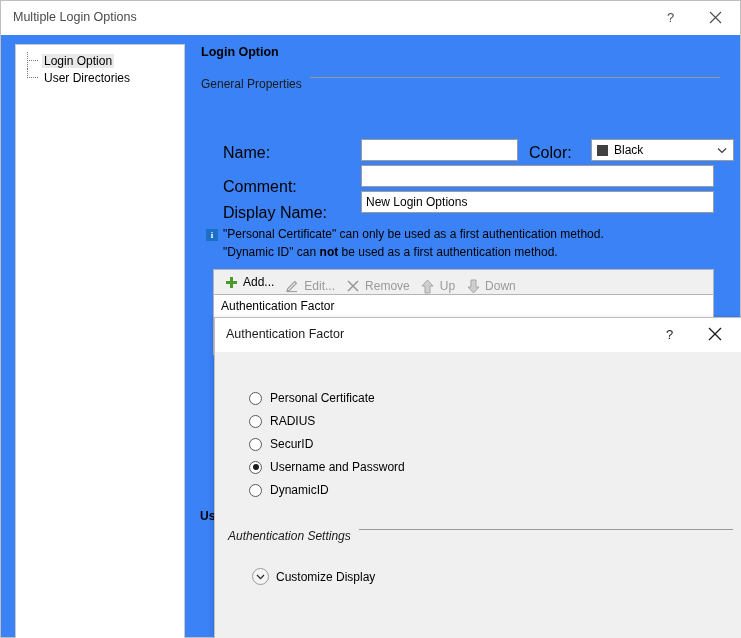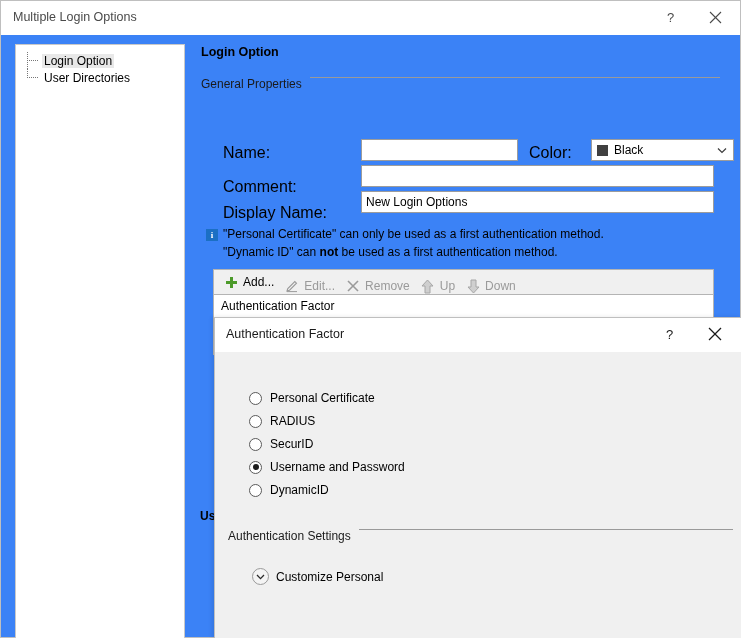--- a/index.html
+++ b/index.html
@@ -530,28 +530,28 @@
     </div>
     <div class="radio-row checked" style="top:106px;">
       <span class="radio-mark"></span>
       <span>Username and Password</span>
     </div>
     <div class="radio-row" style="top:129px;">
       <span class="radio-mark"></span>
       <span>DynamicID</span>
     </div>
 
-    <div class="group-head" style="left:13px; top:498px; width:505px; top:177px;">
+    <div class="group-head" style="left:13px; top:498px; width:505px; top:177px;font-style:italic;">
       <span>Authentication Settings</span>
       <span class="rule" style="width:381px;"></span>
     </div>
 
     <div class="expander" style="left:37px; top:216px;">
       <span class="expander-circle">
         <svg width="9" height="6" viewBox="0 0 9 6">
             <polyline points="1,1 4.5,4.6 8,1" fill="none" stroke="#2b2b2b" stroke-width="1.3"></polyline>
           </svg>
       </span>
-      <span>Customize Personal</span>
+      <span>Customize Display</span>
     </div>
 
   </div>
 </div>
 
 </body></html>

